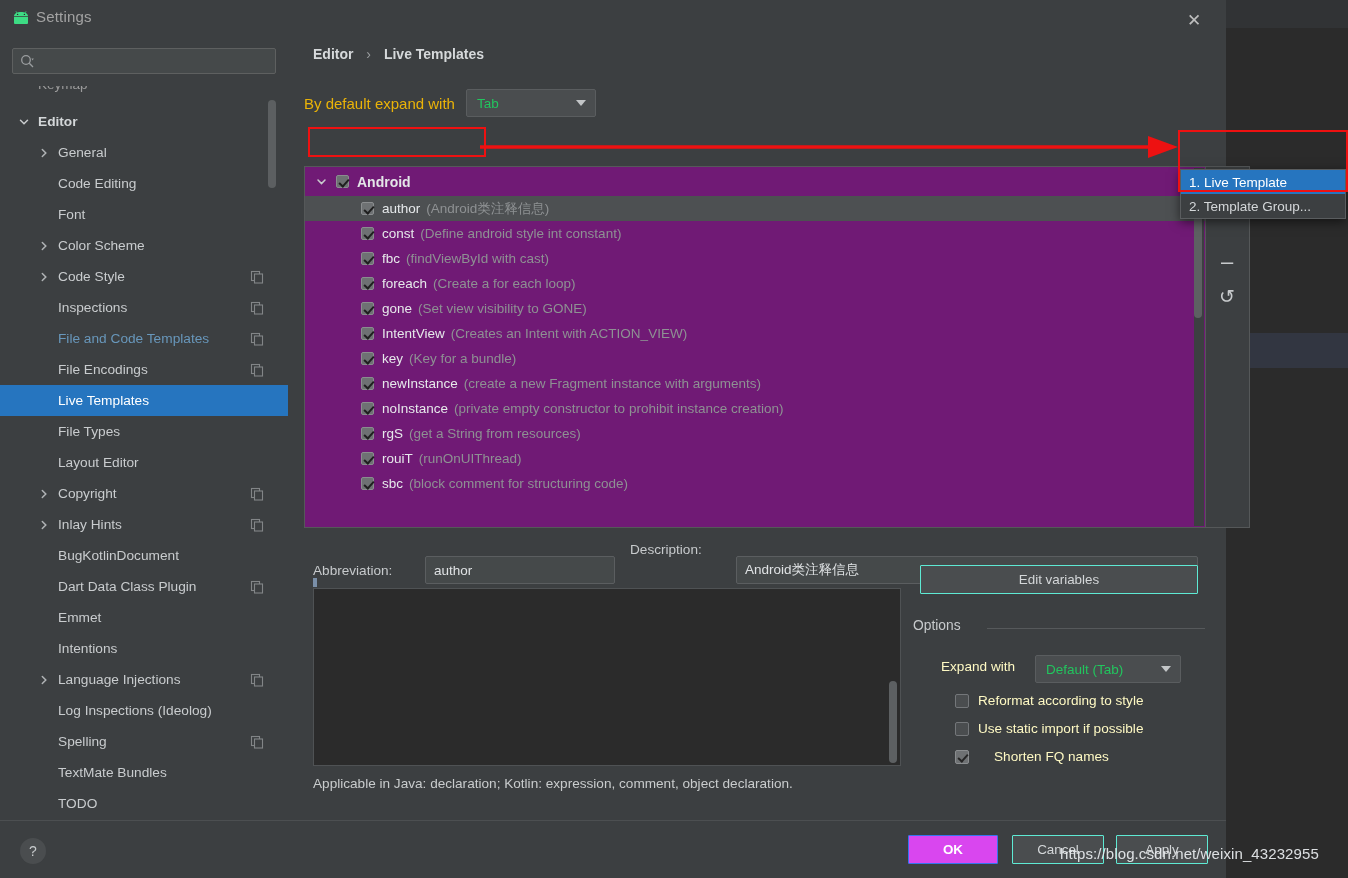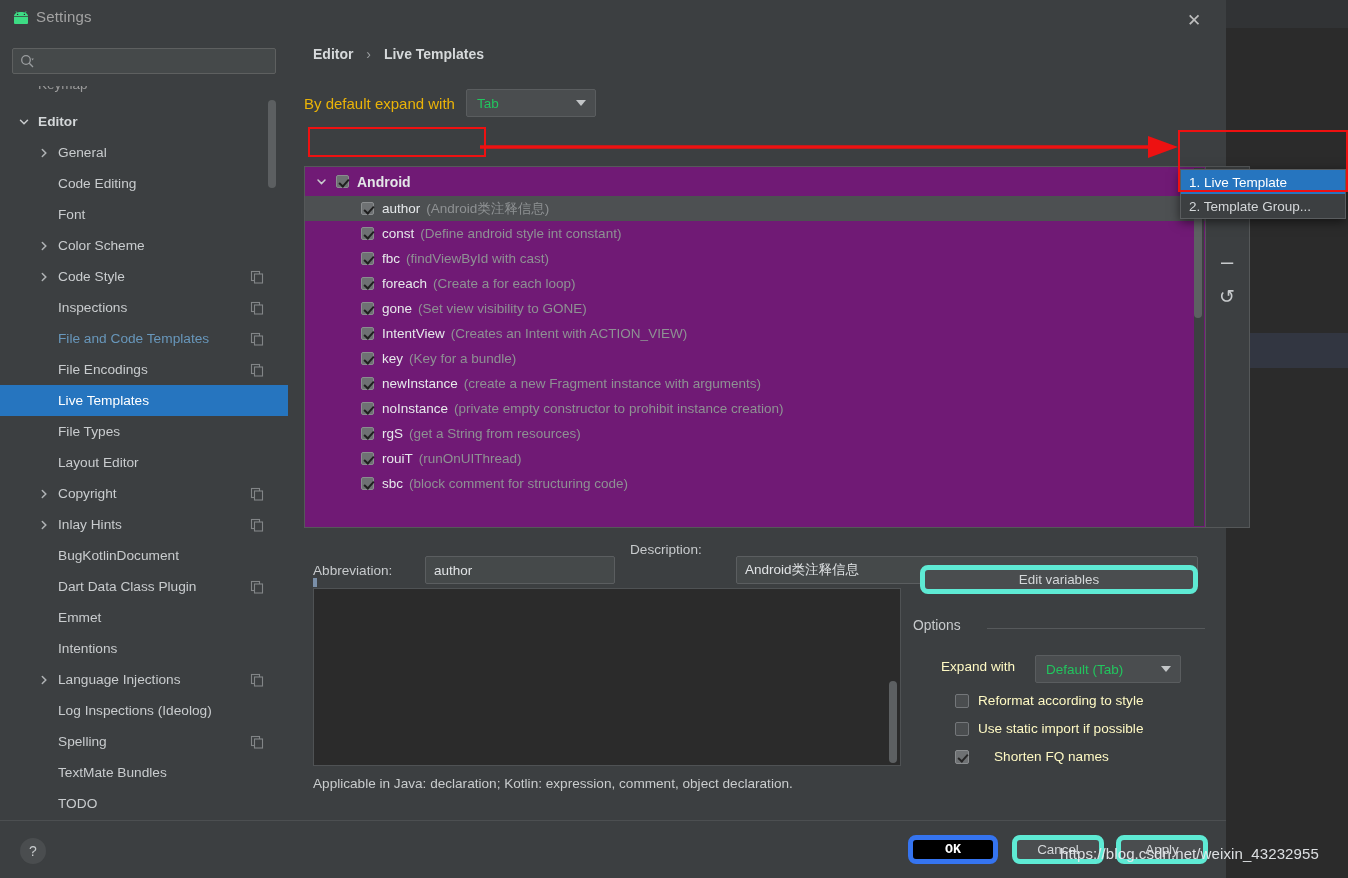--- a/index.html
+++ b/index.html
@@ -174,21 +174,21 @@
     font-family:"Liberation Sans", sans-serif; outline:none;
   }
   .template-area {
     position:absolute; left:313px; top:588px; width:588px; height:178px;
     background:#2b2b2b; border:1px solid #4f5254; overflow:hidden;
   }
   .ta-sb { position:absolute; right:3px; top:92px; width:8px; height:82px; background:#5d6062; border-radius:4px; }
   .ta-caret { position:absolute; left:313px; top:578px; width:4px; height:9px; background:#7a8fa8; }
 
   .btn {
-    position:absolute; background:#4a4d4f; border:5px solid #5eead4; border-radius:8px;
+    position:absolute; background:#4a4d4f; border:1px solid #5eead4; border-radius:1px;
     color:#d4d7d9; font-size:13.4px; display:flex; align-items:center; justify-content:center;
     cursor:pointer; font-family:"Liberation Sans", sans-serif;
   }
   #edit-vars-btn { left:920px; top:565px; width:278px; height:29px; }
 
   .options-box { position:absolute; left:913px; top:618px; width:292px; height:160px; }
   .opt-title { position:absolute; left:0; top:0; font-size:13.8px; color:#c7cacc; background:#3c3f41; padding-right:8px; }
   .opt-line { position:absolute; left:74px; top:10px; right:0; height:1px; background:#56595b; }
   .opt-row { position:absolute; display:flex; align-items:center; font-size:13.6px; color:#fef9c3; }
   .opt-cb {
@@ -205,21 +205,21 @@
 
   .applicable { position:absolute; left:313px; top:776px; font-size:13.6px; color:#c9cccd; }
 
   
   .bottombar { position:absolute; left:0; top:820px; width:1226px; height:58px; background:#3c3f41; border-top:1px solid #4c4f51; }
   .help-btn {
     position:absolute; left:20px; top:838px; width:26px; height:26px; border-radius:50%;
     background:#4a4d4f; color:#c7cacc; display:flex; align-items:center; justify-content:center;
     font-size:14px; cursor:pointer; z-index:5;
   }
-  #ok-btn { left:908px; top:835px; width:90px; height:29px; background:#000000; border-color:#3574f0; color:#fff; font-weight:bold;font-family:Liberation Mono, monospace; }
+  #ok-btn { left:908px; top:835px; width:90px; height:29px; background:#d946ef; border-color:#3574f0; color:#fff; font-weight:bold; }
   #cancel-btn { left:1012px; top:835px; width:92px; height:29px; }
   #apply-btn { left:1116px; top:835px; width:92px; height:29px; }
 
   .watermark {
     position:absolute; left:1060px; top:845px; font-size:15px; color:#e9ecef;
     opacity:.93; white-space:nowrap; z-index:60; letter-spacing:.1px;
   }
 </style>
 </head>
 <body>

